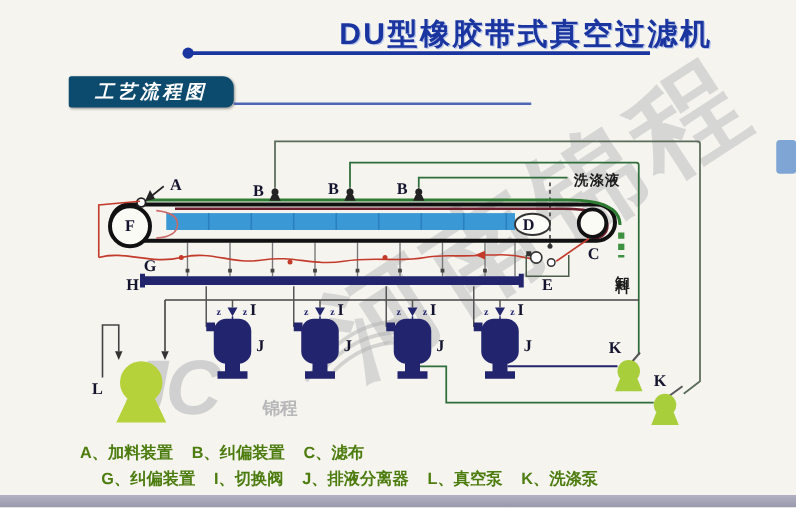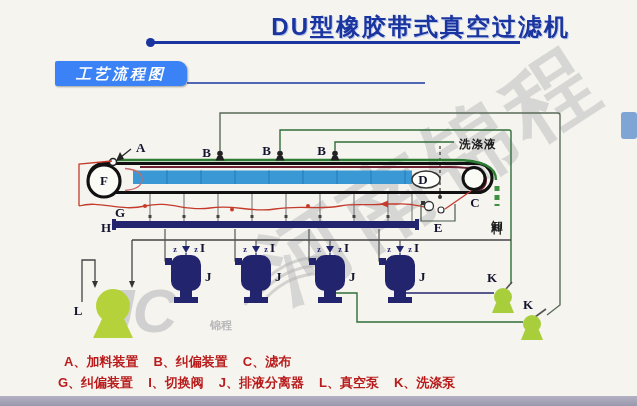--- a/index.html
+++ b/index.html
@@ -5,39 +5,39 @@
   html,body{margin:0;padding:0;background:#e8e8e8;}
   #page{position:relative;width:637px;height:406px;background:#f5f4ef;overflow:hidden;
         font-family:"Liberation Sans",sans-serif;}
   
   #title{position:absolute;left:90px;top:11px;width:480px;text-align:right;
          font-size:24px;font-weight:bold;letter-spacing:2px;color:#1b35a0;
          text-shadow:1px 1px 0 #b9c6e8;}
   #title-underline{position:absolute;left:152px;top:41px;width:368px;height:3px;background:#1b35a0;}
   #title-dot{position:absolute;left:146px;top:38px;width:9px;height:9px;border-radius:50%;background:#1b35a0;}
   
-  #badge{position:absolute;left:55px;top:61px;width:132px;height:25px;background:#3b82f6;
+  #badge{position:absolute;left:55px;top:61px;width:132px;height:25px;background:#0c4a6e;
          border-radius:2px 9px 6px 2px;color:#ffffff;font-weight:bold;font-style:italic;
          font-size:15px;letter-spacing:3px;text-align:center;line-height:25px;
          box-shadow:1px 1px 2px rgba(0,0,0,.35);}
   #badge-line{position:absolute;left:187px;top:82px;width:238px;height:2px;background:#2743a8;opacity:.8;}
   
   #wm-diag{position:absolute;left:270px;top:230px;height:94px;line-height:94px;
            font-size:88px;font-weight:bold;letter-spacing:8px;white-space:nowrap;
            color:rgba(150,152,158,0.32);transform:rotate(-33deg);transform-origin:left center;
            pointer-events:none;}
   #wm-logo{position:absolute;left:100px;top:280px;font-size:62px;font-weight:bold;font-style:italic;
            letter-spacing:-2px;color:rgba(178,178,182,0.55);line-height:1;pointer-events:none;}
-  #wm-logo-sub{position:absolute;left:210px;top:318px;font-size:11px;font-weight:bold;
+  #wm-logo-sub{position:absolute;left:210px;top:318px;font-size:14px;font-weight:bold;
            color:rgba(168,168,172,0.8);pointer-events:none;}
   
-  #legend{position:absolute;left:0;top:353px;width:637px;color:#b91c1c;font-weight:bold;font-size:13px;}
+  #legend{position:absolute;left:0;top:353px;width:637px;color:#4d7c0f;font-weight:bold;font-size:13px;}
   .legend-row{display:flex;column-gap:15px;white-space:nowrap;}
   #legend-row1{margin-left:64px;margin-bottom:3px;}
-  #legend-row2{margin-left:58px;}
+  #legend-row2{margin-left:81px;}
   
   #bottom-strip{position:absolute;left:0;bottom:0;width:637px;height:10px;
                 background:linear-gradient(#b2b0c2,#9a98ac);}
   #edge-blue-mark{position:absolute;left:621px;top:112px;width:16px;height:27px;background:#6a96cf;
                   border-radius:3px;opacity:.85;}
   svg{position:absolute;left:0;top:0;}
   svg text{font-family:"Liberation Serif",serif;}
   .lbl{font-weight:bold;font-size:13px;fill:#14142e;}
   .cjk{font-family:"Liberation Sans",sans-serif;font-weight:bold;font-size:11.5px;fill:#1c1c1c;letter-spacing:1px;}
   .zg{font-family:"Liberation Serif",serif;font-weight:bold;font-size:8px;fill:#23246e;}

